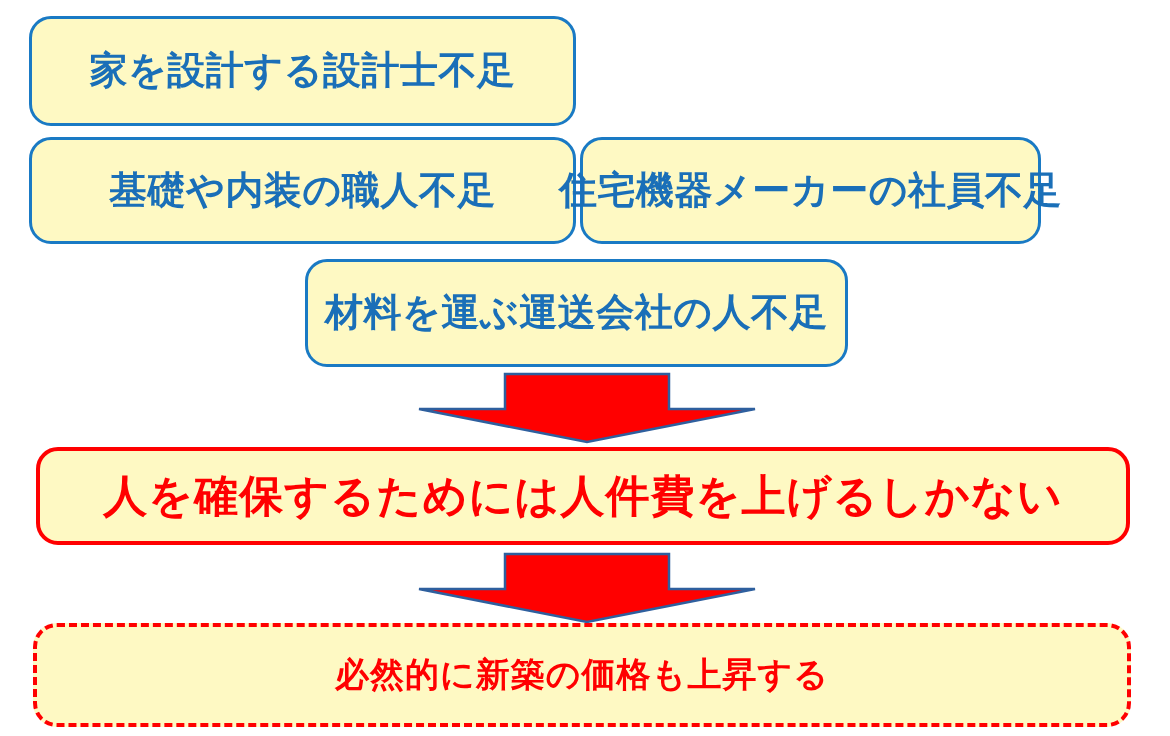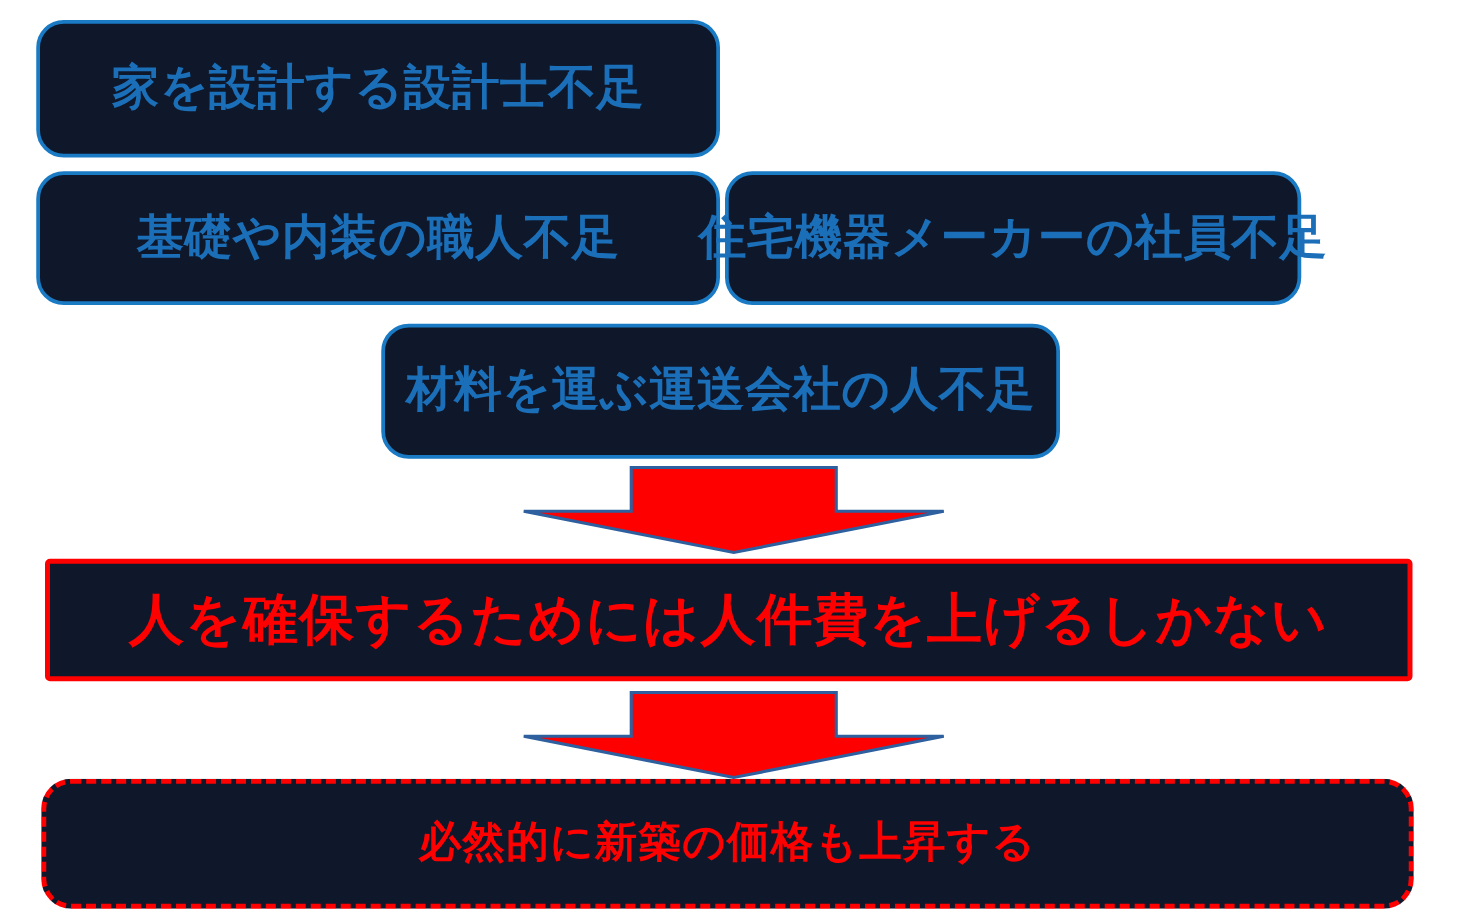--- a/index.html
+++ b/index.html
@@ -19,37 +19,37 @@
     overflow: hidden;
   }
 
   
   .node {
     position: absolute;
     box-sizing: border-box;
     display: flex;
     align-items: center;
     justify-content: center;
-    background: #0f172a;
+    background: #fef9c3;
     text-align: right;
     white-space: nowrap;
   }
 
   .node.blue {
     border: 3px solid #1a7ac4;
     border-radius: 22px;
     color: #1a6fb8;
     font-weight: 700;
     font-size: 38px;
     letter-spacing: 0.5px;
   }
 
   .node.red-solid {
     border: 4px solid #ff0000;
-    border-radius: 4px;
+    border-radius: 22px;
     color: #ff0000;
     font-weight: 700;
     font-size: 44px;
     letter-spacing: 1px;
   }
 
   .node.red-dashed {
     border: 4px dashed #ff0000;
     border-radius: 24px;
     color: #ff0000;

